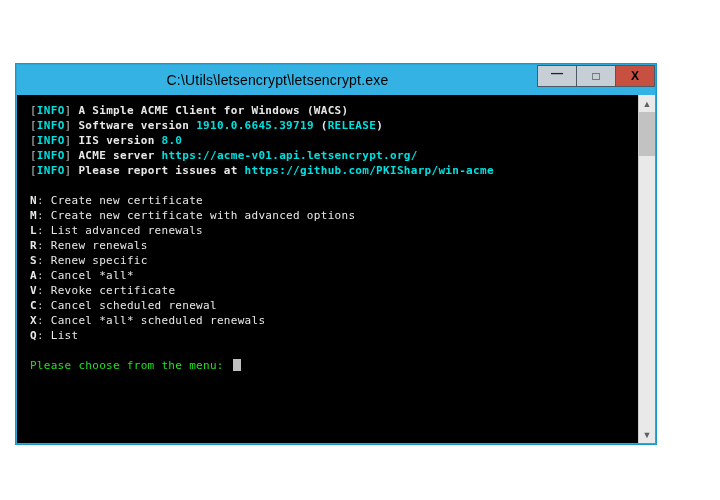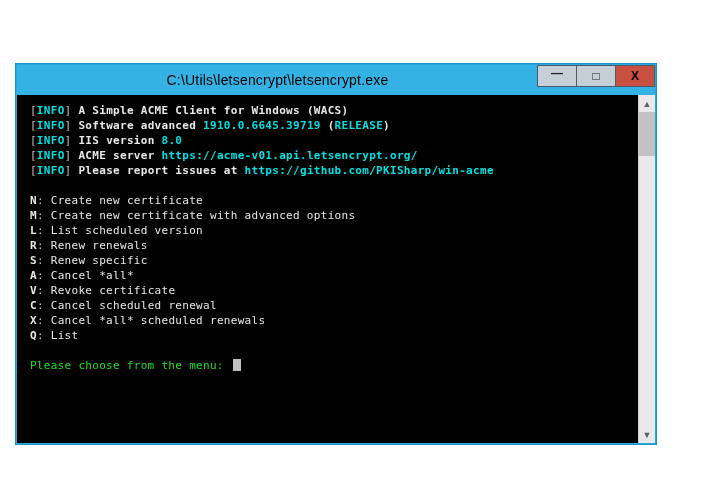--- a/index.html
+++ b/index.html
@@ -131,28 +131,28 @@
         <div class="win-btn max">
             <span>□</span>
           </div>
         <div class="win-btn close">
             <span>X</span>
           </div>
       </div>
     </div>
     <div class="console-area">
       <div class="console"> [<span class="cyan">INFO</span>]<span> </span><span class="wht bold">A Simple ACME Client for Windows (WACS)</span>
- [<span class="cyan">INFO</span>]<span> </span><span class="wht bold">Software advanced </span><span class="cyan">1910.0.6645.39719</span><span class="wht bold"> (</span><span class="cyan">RELEASE</span><span class="wht bold">)</span>
+ [<span class="cyan">INFO</span>]<span> </span><span class="wht bold">Software version </span><span class="cyan">1910.0.6645.39719</span><span class="wht bold"> (</span><span class="cyan">RELEASE</span><span class="wht bold">)</span>
  [<span class="cyan">INFO</span>]<span> </span><span class="wht bold">IIS version </span><span class="cyan">8.0</span>
  [<span class="cyan">INFO</span>]<span> </span><span class="wht bold">ACME server </span><span class="cyan">https://acme-v01.api.letsencrypt.org/</span>
  [<span class="cyan">INFO</span>]<span> </span><span class="wht bold">Please report issues at </span><span class="cyan">https://github.com/PKISharp/win-acme</span>
 
  <span class="wht bold">N</span>: <span class="wht">Create new certificate</span>
  <span class="wht bold">M</span>: <span class="wht">Create new certificate with advanced options</span>
- <span class="wht bold">L</span>: <span class="wht">List scheduled version</span>
+ <span class="wht bold">L</span>: <span class="wht">List advanced renewals</span>
  <span class="wht bold">R</span>: <span class="wht">Renew renewals</span>
  <span class="wht bold">S</span>: <span class="wht">Renew specific</span>
  <span class="wht bold">A</span>: <span class="wht">Cancel *all*</span>
  <span class="wht bold">V</span>: <span class="wht">Revoke certificate</span>
  <span class="wht bold">C</span>: <span class="wht">Cancel scheduled renewal</span>
  <span class="wht bold">X</span>: <span class="wht">Cancel *all* scheduled renewals</span>
  <span class="wht bold">Q</span>: <span class="wht">List</span>
 
 <span class="green"> Please choose from the menu: </span><span class="cursor"></span>
 </div>

